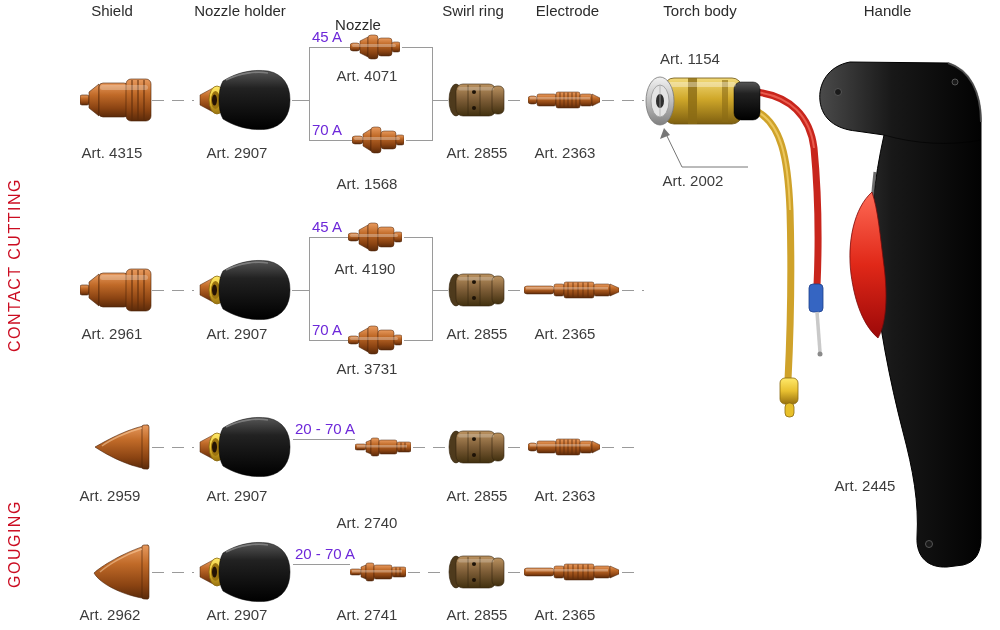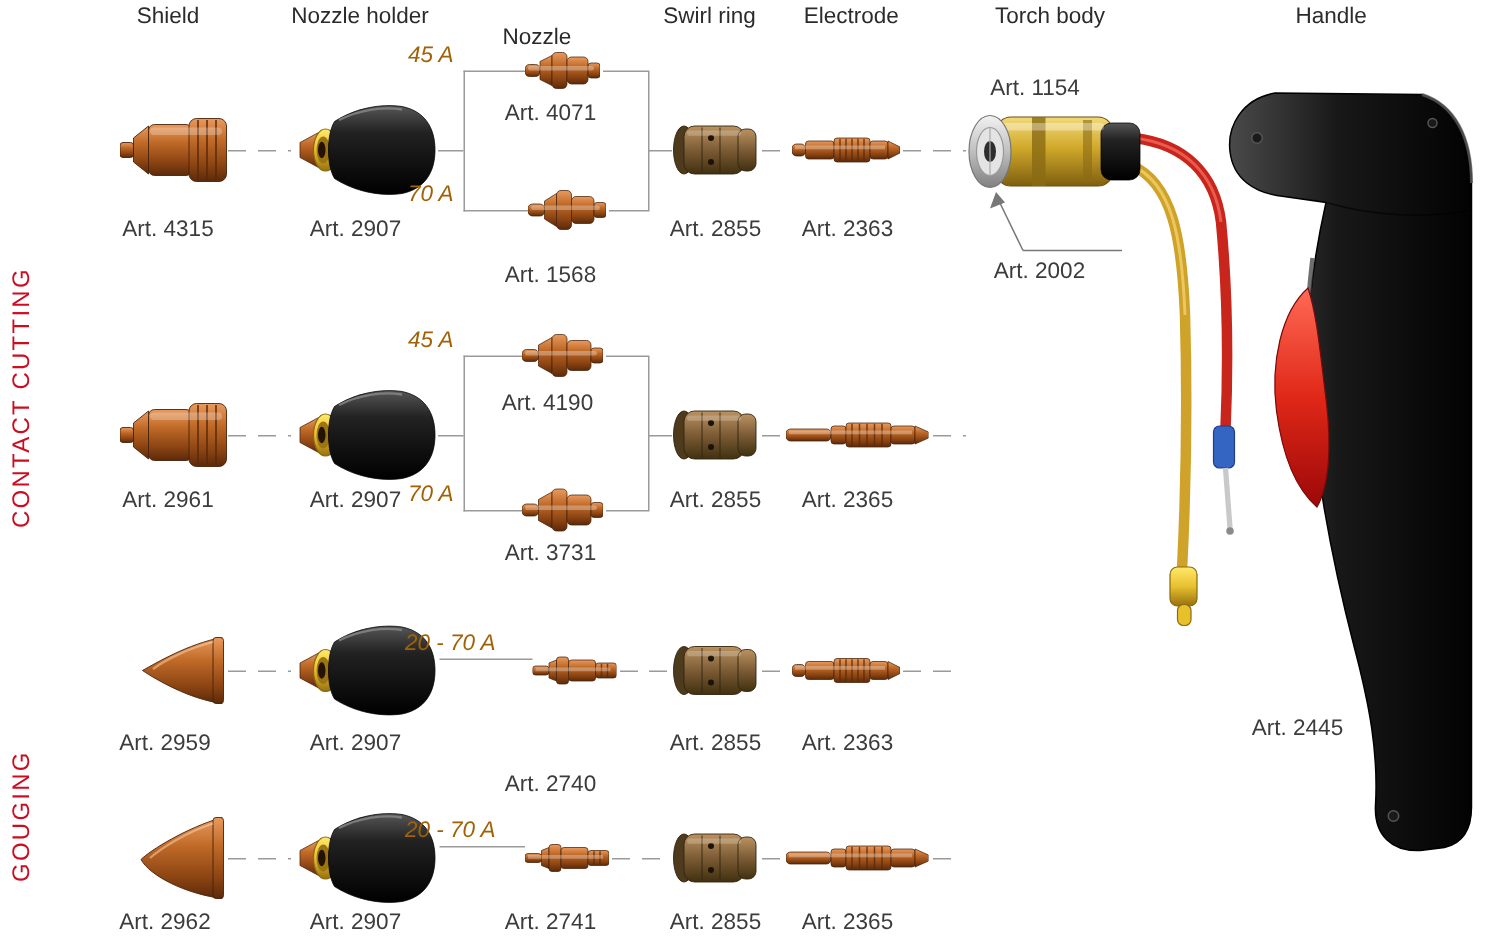--- a/index.html
+++ b/index.html
@@ -1,20 +1,20 @@
 <!DOCTYPE html>
 <html><head>
 <meta charset="utf-8">
 <style>
   html,body{margin:0;padding:0;background:#fff;}
   .canvas{position:relative;width:1000px;height:630px;background:#fff;overflow:hidden;
           font-family:"Liberation Sans",sans-serif;}
   .hdr{position:absolute;text-align:center;font-size:15px;color:#2b2b2b;white-space:nowrap;}
   .art{position:absolute;width:90px;text-align:center;font-size:15px;color:#3c3c3c;white-space:nowrap;}
-  .amp{position:absolute;width:110px;font-size:15px;color:#a16207;white-space:nowrap;font-style:italic;}
+  .amp{position:absolute;width:110px;text-align:center;font-size:15px;color:#6d28d9;white-space:nowrap;}
   .section{position:absolute;font-size:16px;letter-spacing:1.5px;color:#cb0c21;
            transform:rotate(-90deg);transform-origin:0 0;white-space:nowrap;}
   .lnH{position:absolute;height:1.4px;background:repeating-linear-gradient(90deg,#9a9a9a 0 12px,transparent 12px 20px);}
   .lnS{position:absolute;height:1.4px;background:#9a9a9a;}
   .lnV{position:absolute;width:1.4px;background:#9a9a9a;}
   svg.part{position:absolute;}
 </style>
 </head>
 <body>
 

